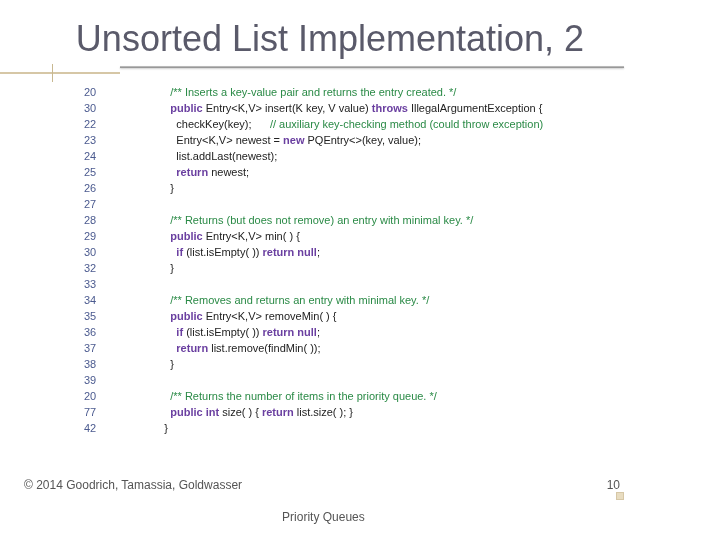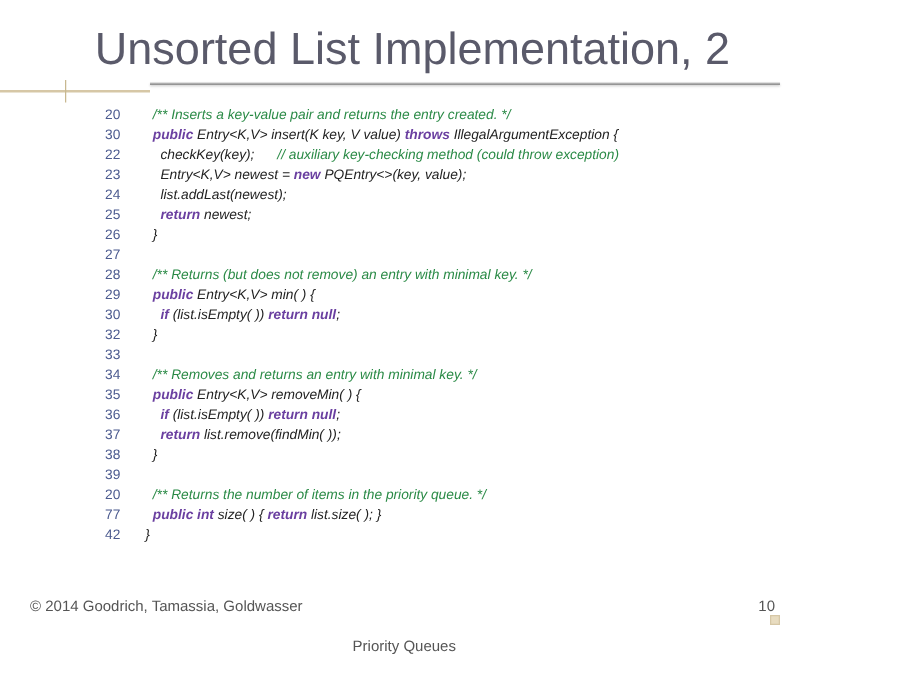--- a/index.html
+++ b/index.html
@@ -53,32 +53,32 @@
   .code-block {
     margin-top: 24px;
     margin-left: 48px;
     width: 560px;
   }
   .code-row {
     display: flex;
     font-size: 11px;
     line-height: 16px;
     font-family: Verdana, sans-serif;
+    gap: 48px;
   }
   .ln {
     width: 26px;
     text-align: right;
     color: #4b5a8f;
     padding-right: 14px;
     flex-shrink: 0;
   }
   .code {
     white-space: pre;
     color: #222;
-    font-style: italic;
   }
   .c-comment { color: #2a8a46; }
   .c-kw { color: #6a3fa0; font-weight: bold; }
   .footer {
     position: absolute;
     bottom: 16px;
     left: 24px;
     right: 40px;
     display: flex;
     font-size: 12px;

